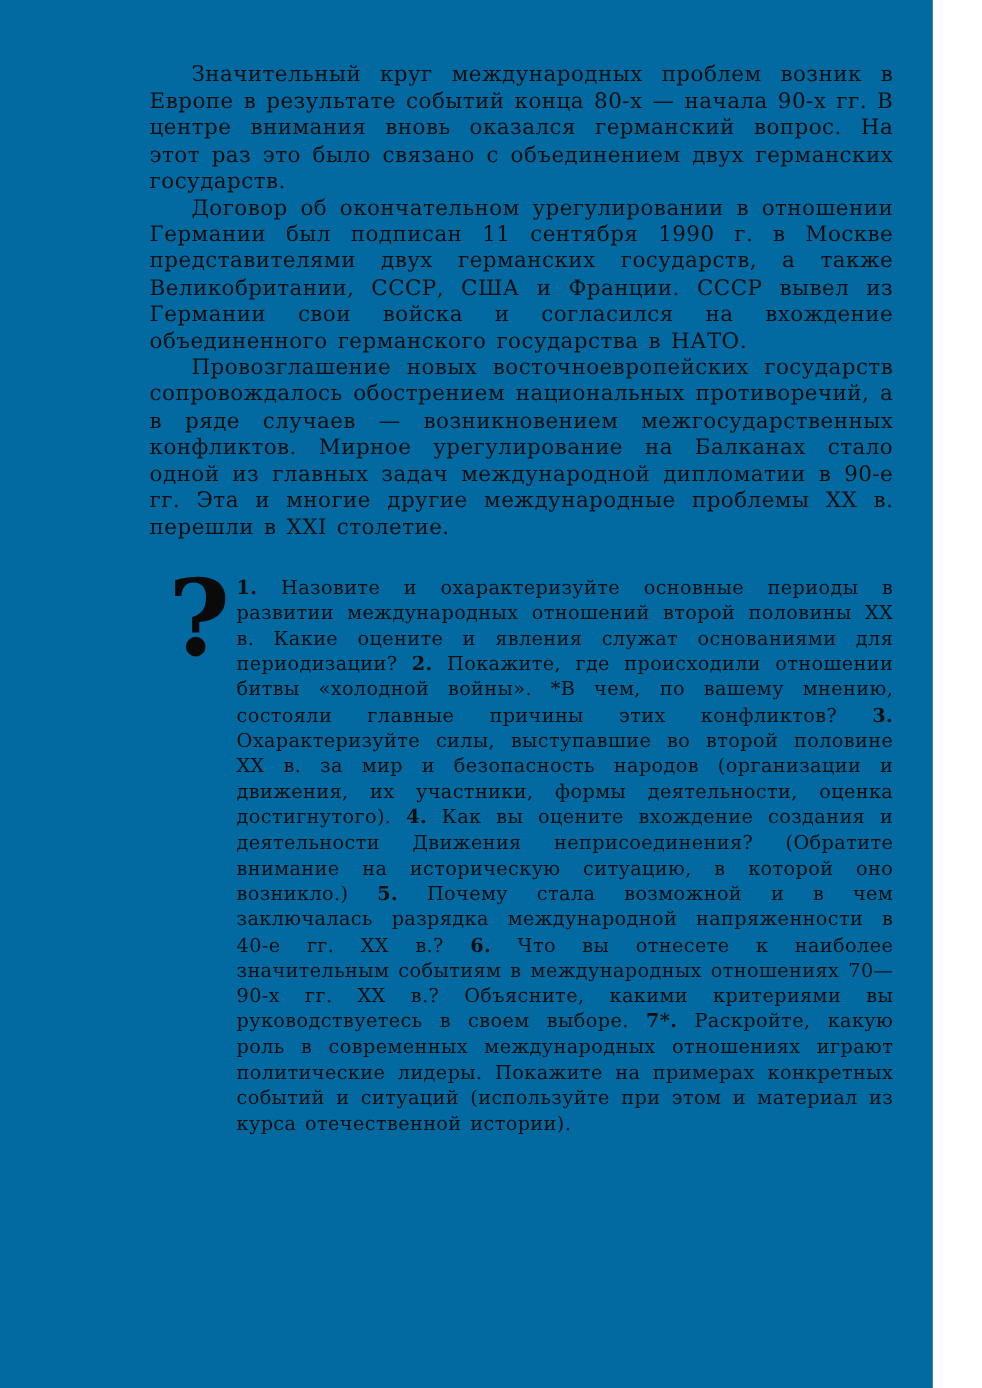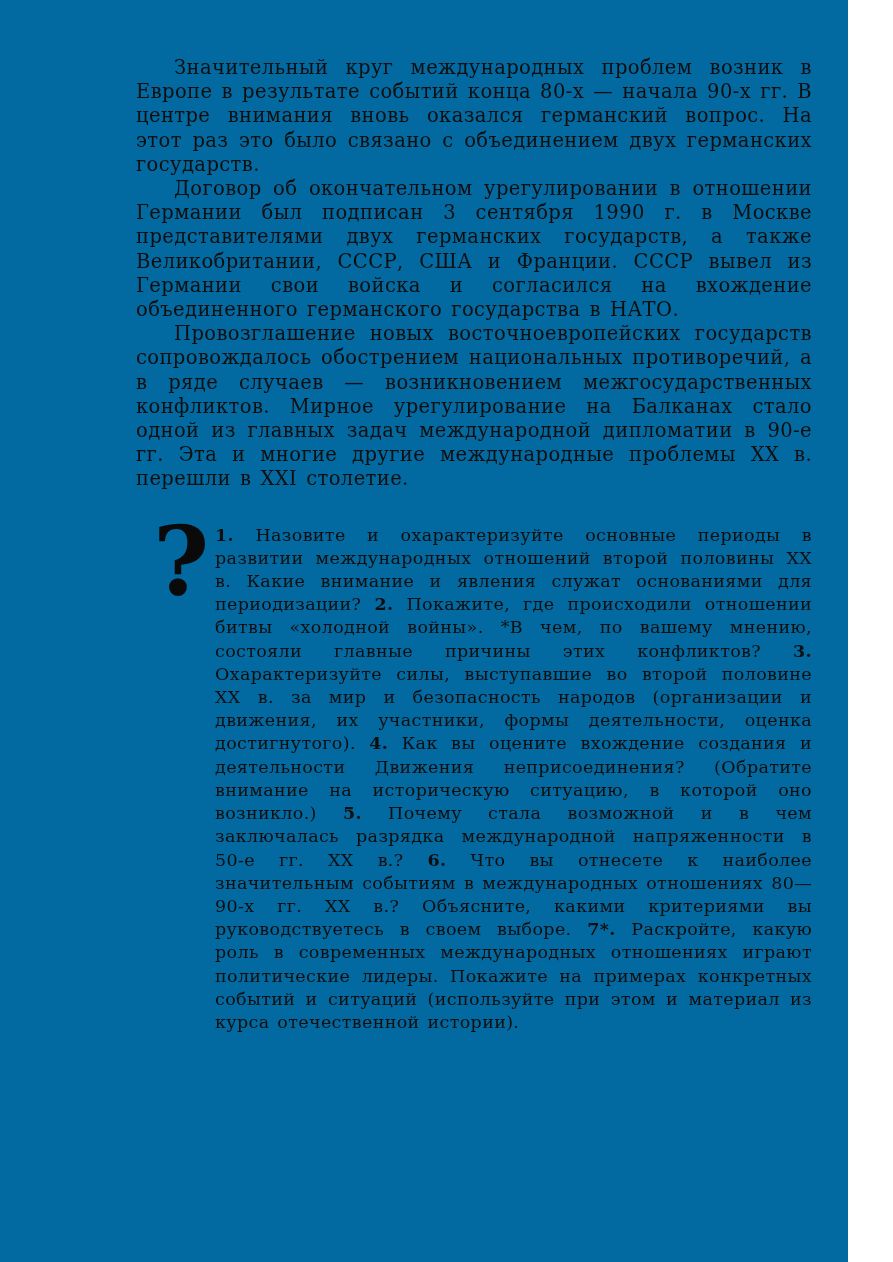--- a/index.html
+++ b/index.html
@@ -60,30 +60,30 @@
     font-weight: bold;
   }
 </style>
 </head>
 <body>
 
 <div class="page">
 
   <div class="body-text">
     <p>Значительный круг международных проблем возник в Европе в результате событий конца 80-х — начала 90-х гг. В центре внимания вновь оказался германский вопрос. На этот раз это было связано с объединением двух германских государств.</p>
-    <p>Договор об окончательном урегулировании в отношении Германии был подписан 3 сентября 1990 г. в Москве представителями двух германских государств, а также Великобритании, СССР, США и Франции. СССР вывел из Германии свои войска и согласился на вхождение объединенного германского государства в НАТО.</p>
+    <p>Договор об окончательном урегулировании в отношении Германии был подписан 11 сентября 1990 г. в Москве представителями двух германских государств, а также Великобритании, СССР, США и Франции. СССР вывел из Германии свои войска и согласился на вхождение объединенного германского государства в НАТО.</p>
     <p>Провозглашение новых восточноевропейских государств сопровождалось обострением национальных противоречий, а в ряде случаев — возникновением межгосударственных конфликтов. Мирное урегулирование на Балканах стало одной из главных задач международной дипломатии в 90-е гг. Эта и многие другие международные проблемы XX в. перешли в XXI столетие.</p>
   </div>
 
   <div class="questions">
     <span class="qmark">?</span>
     <p class="q-text">
-      <span><span class="q-num">1.</span> <span>Назовите и охарактеризуйте основные периоды в развитии международных отношений второй половины XX в. Какие внимание и явления служат основаниями для периодизации?</span></span>
+      <span><span class="q-num">1.</span> <span>Назовите и охарактеризуйте основные периоды в развитии международных отношений второй половины XX в. Какие оцените и явления служат основаниями для периодизации?</span></span>
       <span><span class="q-num">2.</span> <span>Покажите, где происходили отношении битвы «холодной войны». *В чем, по вашему мнению, состояли главные причины этих конфликтов?</span></span>
       <span><span class="q-num">3.</span> <span>Охарактеризуйте силы, выступавшие во второй половине XX в. за мир и безопасность народов (организации и движения, их участники, формы деятельности, оценка достигнутого).</span></span>
       <span><span class="q-num">4.</span> <span>Как вы оцените вхождение создания и деятельности Движения неприсоединения? (Обратите внимание на историческую ситуацию, в которой оно возникло.)</span></span>
-      <span><span class="q-num">5.</span> <span>Почему стала возможной и в чем заключалась разрядка международной напряженности в 50-е гг. XX в.?</span></span>
-      <span><span class="q-num">6.</span> <span>Что вы отнесете к наиболее значительным событиям в международных отношениях 80—90-х гг. XX в.? Объясните, какими критериями вы руководствуетесь в своем выборе.</span></span>
+      <span><span class="q-num">5.</span> <span>Почему стала возможной и в чем заключалась разрядка международной напряженности в 40-е гг. XX в.?</span></span>
+      <span><span class="q-num">6.</span> <span>Что вы отнесете к наиболее значительным событиям в международных отношениях 70—90-х гг. XX в.? Объясните, какими критериями вы руководствуетесь в своем выборе.</span></span>
       <span><span class="q-num">7*.</span> <span>Раскройте, какую роль в современных международных отношениях играют политические лидеры. Покажите на примерах конкретных событий и ситуаций (используйте при этом и материал из курса отечественной истории).</span></span>
     </p>
   </div>
 
 </div>
 
 </body></html>

